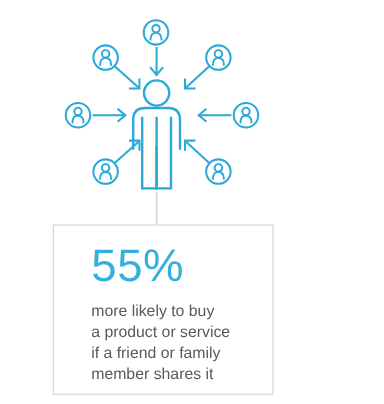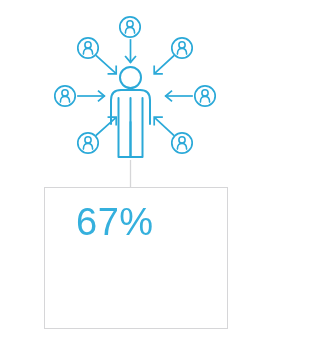--- a/index.html
+++ b/index.html
@@ -165,17 +165,21 @@
         <g>
           <line x1="173.5" y1="135" x2="155" y2="118"></line>
           <polyline points="154.2,124.7 154.2,117.2 162.0,117.2"></polyline>
         </g>
       </g>
     </svg>
   </div>
 
   <div class="stat-card">
     <div class="stat-inner">
-      <div class="stat-figure">67%</div>
+      <div class="stat-figure">55%</div>
+      <div class="stat-description">more likely to buy
+a product or service
+if a friend or family
+member shares it</div>
     </div>
   </div>
 
 </div>
 
 </body></html>

